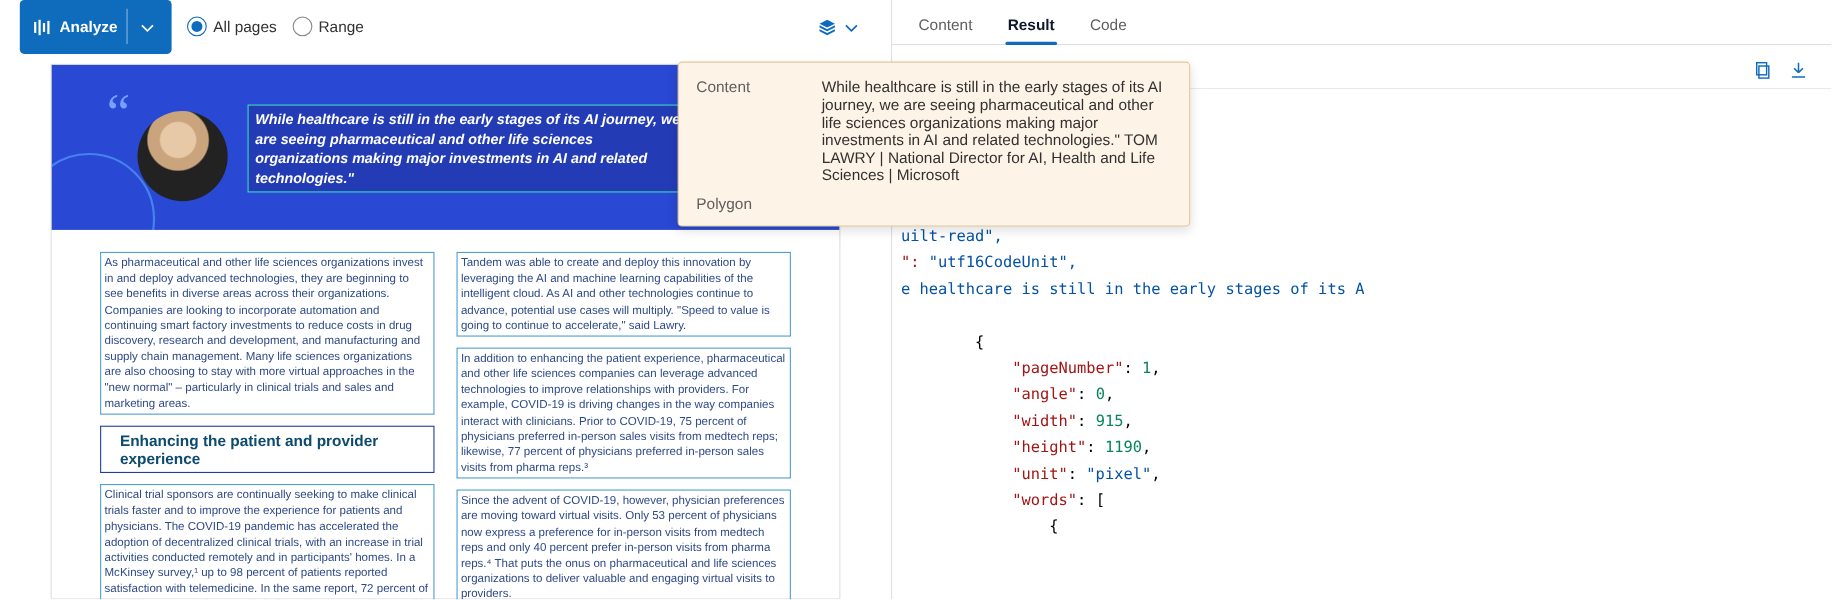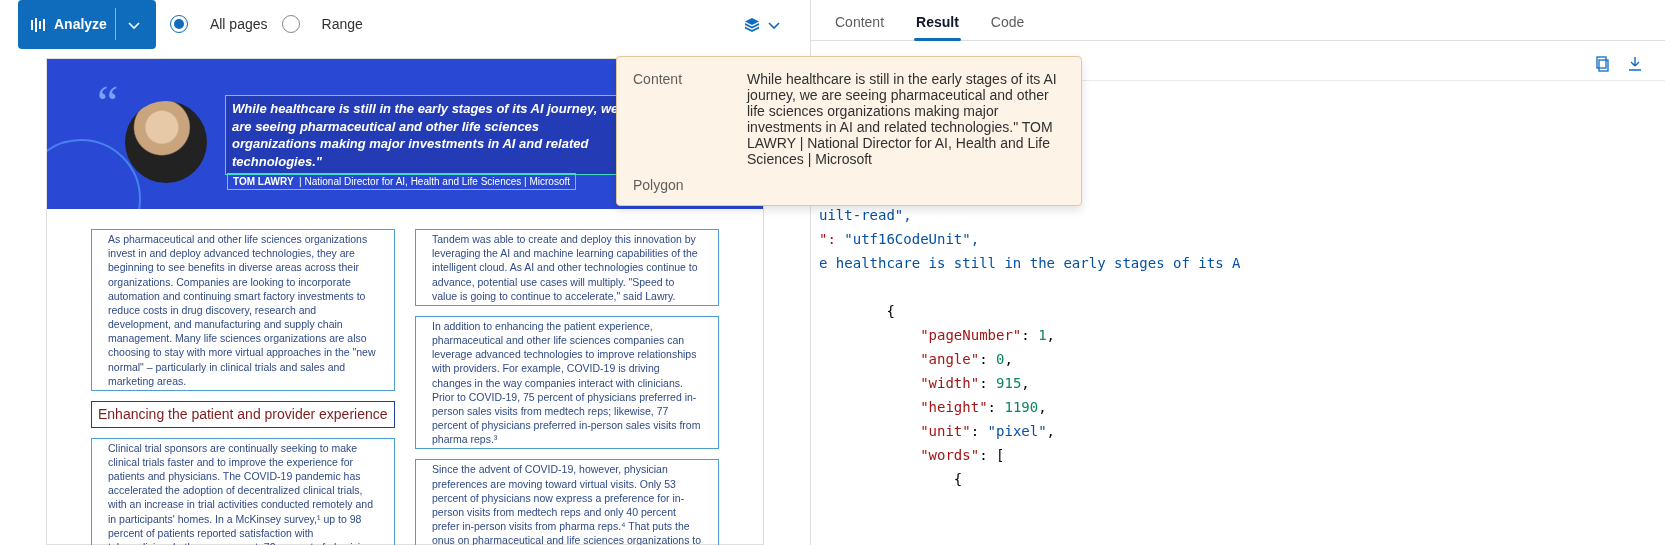--- a/index.html
+++ b/index.html
@@ -1,41 +1,41 @@
 <!DOCTYPE html>
 <html><head>
 <meta charset="utf-8">
 <style>
 * { box-sizing: border-box; margin: 0; padding: 0; }
 body { font-family: "Segoe UI", -apple-system, sans-serif; font-size: 14px; color: #323130; background: #fff; width: 1665px; height: 545px; overflow: hidden; display: flex; }
 .left-panel { width: 810px; display: flex; flex-direction: column; }
 .toolbar { height: 48px; display: flex; align-items: center; padding: 0 18px; gap: 14px; }
 .analyze-btn { background: #0f6cbd; color: #fff; border: none; height: 49px; display: flex; align-items: center; padding: 0 6px 0 12px; gap: 8px; border-radius: 4px; font-size: 14px; font-weight: 600; cursor: pointer; }
 .analyze-btn .split { border-left: 1px solid rgba(255,255,255,.5); height: 32px; display: flex; align-items: center; padding: 0 8px 0 10px; }
-.radio { display: flex; align-items: center; gap: 22px; cursor: pointer; }
+.radio { display: flex; align-items: center; gap: 6px; cursor: pointer; }
 .radio .ring { width: 18px; height: 18px; border: 1px solid #8a8886; border-radius: 50%; display: flex; align-items: center; justify-content: center; }
 .radio.selected .ring { border-color: #0f6cbd; }
 .radio.selected .ring::after { content: ""; width: 10px; height: 10px; background: #0f6cbd; border-radius: 50%; }
 .spacer { flex: 1; }
 .layers { color: #0f6cbd; display: flex; gap: 6px; cursor: pointer; padding-right: 10px; }
 .doc-viewer { flex: 1; padding: 10px 46px 0 46px; overflow: hidden; position: relative; }
 .page { background: #fff; width: 100%; height: 100%; border: 1px solid #e1dfdd; position: relative; }
 .hero { height: 150px; background: #2948d4; position: relative; overflow: hidden; color: #fff; }
 .hero .dot { position: absolute; top: -16px; right: 104px; width: 42px; height: 42px; border-radius: 50%; background: #3be0c5; }
 .hero .dots { position: absolute; right: 2px; top: 4px; width: 54px; height: 54px; background-image: radial-gradient(#fff 1px, transparent 1px); background-size: 6px 6px; opacity: .7; }
 .hero .arc { position: absolute; left: -26px; bottom: -50px; width: 120px; height: 120px; border: 2px solid #5aa8ff; border-radius: 50%; opacity: .6; }
 .hero .quote-mark { position: absolute; left: 50px; top: 34px; font-size: 48px; color: #7aa0ff; font-family: Georgia, serif; line-height: .4; }
 .avatar { position: absolute; left: 78px; top: 42px; width: 82px; height: 82px; border-radius: 50%; background: radial-gradient(circle at 45% 32%, #e8c9a7 0 22%, #c9a47d 24% 38%, #222 40% 100%); overflow: hidden; }
 .quote-box { position: absolute; left: 178px; top: 36px; width: 408px; font-style: italic; font-size: 13px; line-height: 1.35; font-weight: 600; border: 1px solid #3be0c5; padding: 4px 6px; background: rgba(13,14,60,.2); }
 .byline { position: absolute; left: 180px; top: 114px; font-size: 10px; border: 1px solid #3be0c5; padding: 2px 5px; }
 .byline b { font-weight: 700; }
 .cols { display: flex; gap: 20px; padding: 20px 44px 0 44px; font-size: 10.5px; color: #2f4a87; line-height: 1.35; }
 .col { flex: 1; display: flex; flex-direction: column; gap: 10px; }
-.para { border: 1px solid #4d9fce; padding: 2px 16px; }
-.hdr { border: 1.5px solid #1f3e9c; color: #7f1d1d; font-size: 14px; font-weight: 400; padding: 4px 6px; line-height: 1.2; }
+.para { border: 1px solid #4d9fce; padding: 2px 3px; }
+.hdr { border: 1.5px solid #1f3e9c; color: #0c4a6e; font-size: 14px; font-weight: 700; padding: 4px 17px; line-height: 1.2; }
 .right-panel { flex: 1; border-left: 1px solid #e1dfdd; display: flex; flex-direction: column; }
 .tabs { display: flex; gap: 28px; padding: 8px 22px 0; border-bottom: 1px solid #e1dfdd; font-size: 14px; }
 .tab { padding: 6px 2px 10px; cursor: pointer; color: #605e5c; position: relative; }
 .tab.active { color: #0f172a; font-weight: 600; }
 .tab.active::after { content: ""; position: absolute; left: 0; right: 0; bottom: -1px; height: 3px; background: #0f6cbd; border-radius: 2px; }
 .format-row { display: flex; align-items: center; padding: 14px 22px 8px; gap: 8px; font-size: 14px; }
 .format-label { font-weight: 600; }
 .actions { margin-left: auto; display: flex; gap: 16px; color: #0f6cbd; }
 .code-area { flex: 1; font-family: Consolas, Menlo, monospace; font-size: 14px; line-height: 24px; display: flex; padding: 2px 0 0 0; position: relative; overflow: hidden; border-top: 1px solid #eaeaea; }
 .gutter { width: 52px; text-align: right; color: #6e6e6e; padding-right: 14px; user-select: none; }
@@ -98,24 +98,20 @@
 
   <div class="doc-viewer">
     <div class="page">
       <div class="hero">
         <div class="dot"></div>
         <div class="dots"></div>
         <div class="arc"></div>
         <div class="quote-mark">“</div>
         <div class="avatar"></div>
         <div class="quote-box">While healthcare is still in the early stages of its AI journey, we are seeing pharmaceutical and other life sciences organizations making major investments in AI and related technologies."</div>
-        <div class="byline">
-          <b>TOM LAWRY</b>
-          &nbsp;|&nbsp;<span>National Director for AI, Health and Life Sciences  |  Microsoft</span>
-        </div>
       </div>
       <div class="cols">
         <div class="col">
           <div class="para">As pharmaceutical and other life sciences organizations invest in and deploy advanced technologies, they are beginning to see benefits in diverse areas across their organizations. Companies are looking to incorporate automation and continuing smart factory investments to reduce costs in drug discovery, research and development, and manufacturing and supply chain management. Many life sciences organizations are also choosing to stay with more virtual approaches in the "new normal" – particularly in clinical trials and sales and marketing areas.</div>
           <div class="hdr">Enhancing the patient and provider experience</div>
           <div class="para">Clinical trial sponsors are continually seeking to make clinical trials faster and to improve the experience for patients and physicians. The COVID-19 pandemic has accelerated the adoption of decentralized clinical trials, with an increase in trial activities conducted remotely and in participants' homes. In a McKinsey survey,¹ up to 98 percent of patients reported satisfaction with telemedicine. In the same report, 72 percent of physicians surveyed reported similar or better experiences with</div>
         </div>
         <div class="col">
           <div class="para">Tandem was able to create and deploy this innovation by leveraging the AI and machine learning capabilities of the intelligent cloud. As AI and other technologies continue to advance, potential use cases will multiply. "Speed to value is going to continue to accelerate," said Lawry.</div>
           <div class="para">In addition to enhancing the patient experience, pharmaceutical and other life sciences companies can leverage advanced technologies to improve relationships with providers. For example, COVID-19 is driving changes in the way companies interact with clinicians. Prior to COVID-19, 75 percent of physicians preferred in-person sales visits from medtech reps; likewise, 77 percent of physicians preferred in-person sales visits from pharma reps.³</div>

